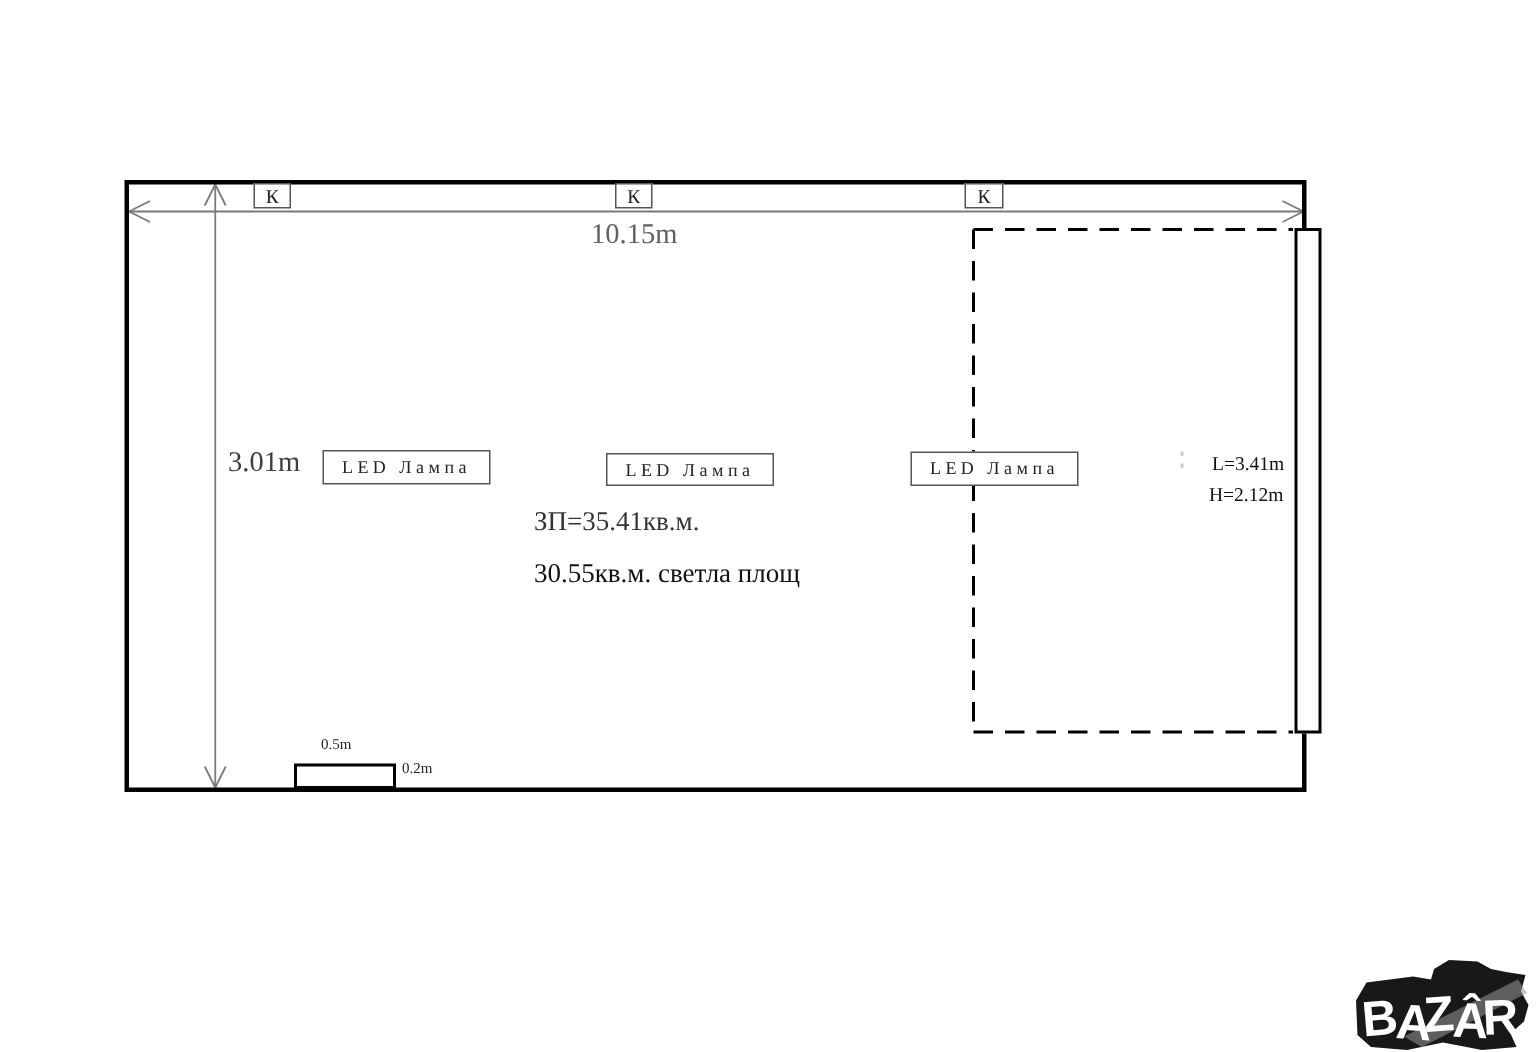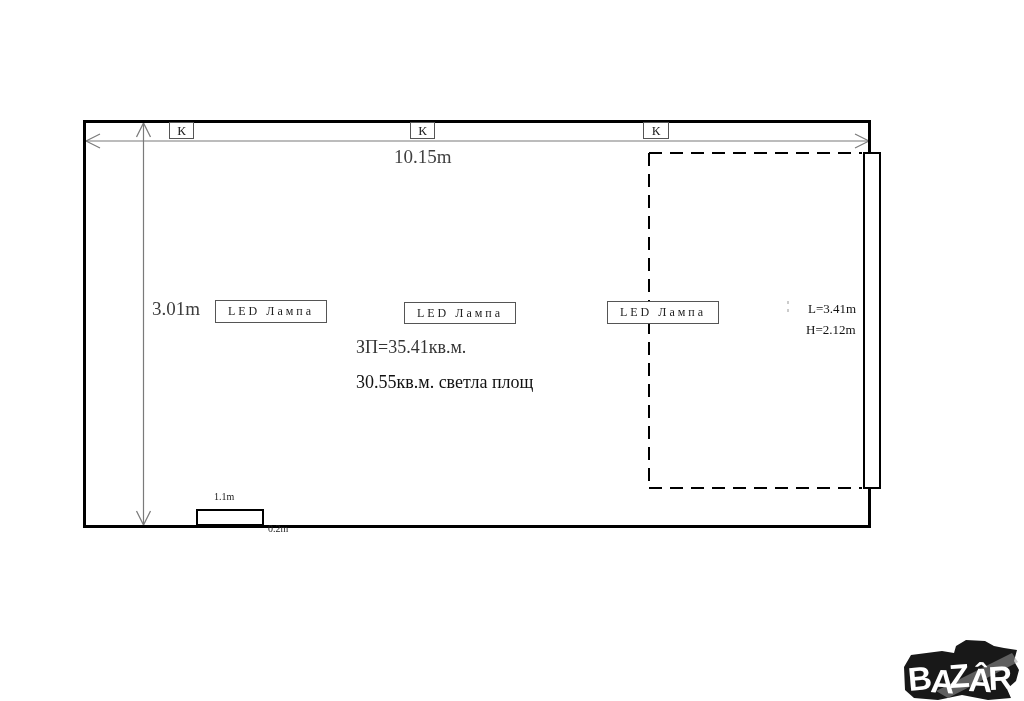--- a/index.html
+++ b/index.html
@@ -13,43 +13,43 @@
 <div class="abs" style="left:83px;top:120px;width:782px;height:402px;border:3px solid #000;background:transparent;"></div>
 
 <div class="abs" style="left:863px;top:152px;width:14px;height:333px;border:2px solid #000;background:#fff;"></div>
 
 <div class="abs" style="left:169px;top:122px;width:23px;height:15px;border:1px solid #555;background:#fff;color:#222;font-size:13px;text-align:center;line-height:16px;">К</div>
 
 <div class="abs" style="left:410px;top:122px;width:23px;height:15px;border:1px solid #555;background:#fff;color:#222;font-size:13px;text-align:center;line-height:16px;">К</div>
 
 <div class="abs" style="left:643px;top:122px;width:24px;height:15px;border:1px solid #555;background:#fff;color:#222;font-size:13px;text-align:center;line-height:16px;">К</div>
 
-<div class="abs" style="left:394px;top:146px;font-size:19px;color:#be185d;">10.15m</div>
+<div class="abs" style="left:394px;top:146px;font-size:19px;color:#0f766e;">10.15m</div>
 
 <div class="abs" style="left:152px;top:298px;font-size:19px;color:#b91c1c;">3.01m</div>
 
 <div class="abs" style="left:215px;top:300px;width:110px;height:21px;border:1px solid #555;background:#fff;color:#222;font-size:12px;text-align:center;line-height:21px;letter-spacing:3px;">LED Лампа</div>
 
 <div class="abs" style="left:404px;top:302px;width:110px;height:20px;border:1px solid #555;background:#fff;color:#222;font-size:12px;text-align:center;line-height:20px;letter-spacing:3px;">LED Лампа</div>
 
 <div class="abs" style="left:607px;top:301px;width:110px;height:21px;border:1px solid #555;background:#fff;color:#222;font-size:12px;text-align:center;line-height:21px;letter-spacing:3px;">LED Лампа</div>
 
 <div class="abs" style="left:356px;top:337px;font-size:18px;color:#701a75;">ЗП=35.41кв.м.</div>
 
 <div class="abs" style="left:356px;top:372px;font-size:18px;color:#111;">30.55кв.м. светла площ</div>
 
 <div class="abs" style="left:808px;top:301px;font-size:13px;color:#111;">L=3.41m</div>
 
 <div class="abs" style="left:806px;top:322px;font-size:13px;color:#111;">H=2.12m</div>
 
 <div class="abs" style="left:196px;top:509px;width:64px;height:13px;border:2px solid #000;background:#fff;"></div>
 
-<div class="abs" style="left:214px;top:491px;font-size:10px;color:#222;">1.1m</div>
+<div class="abs" style="left:214px;top:491px;font-size:10px;color:#222;">0.5m</div>
 
-<div class="abs" style="left:268px;top:523px;font-size:10px;color:#222;">0.2m</div>
+<div class="abs" style="left:268px;top:507px;font-size:10px;color:#222;">0.2m</div>
 
 <svg class="abs" style="left:0;top:0;z-index:-1;" width="1024" height="701" viewBox="0 0 1024 701">
 
   <g stroke="#7a7a7a" stroke-width="1.2" fill="none">
     <line x1="86" y1="141" x2="869" y2="141"></line>
     <line x1="86" y1="141" x2="100" y2="134"></line>
     <line x1="86" y1="141" x2="100" y2="148"></line>
     <line x1="869" y1="141" x2="855" y2="134"></line>
     <line x1="869" y1="141" x2="855" y2="148"></line>
   </g>

